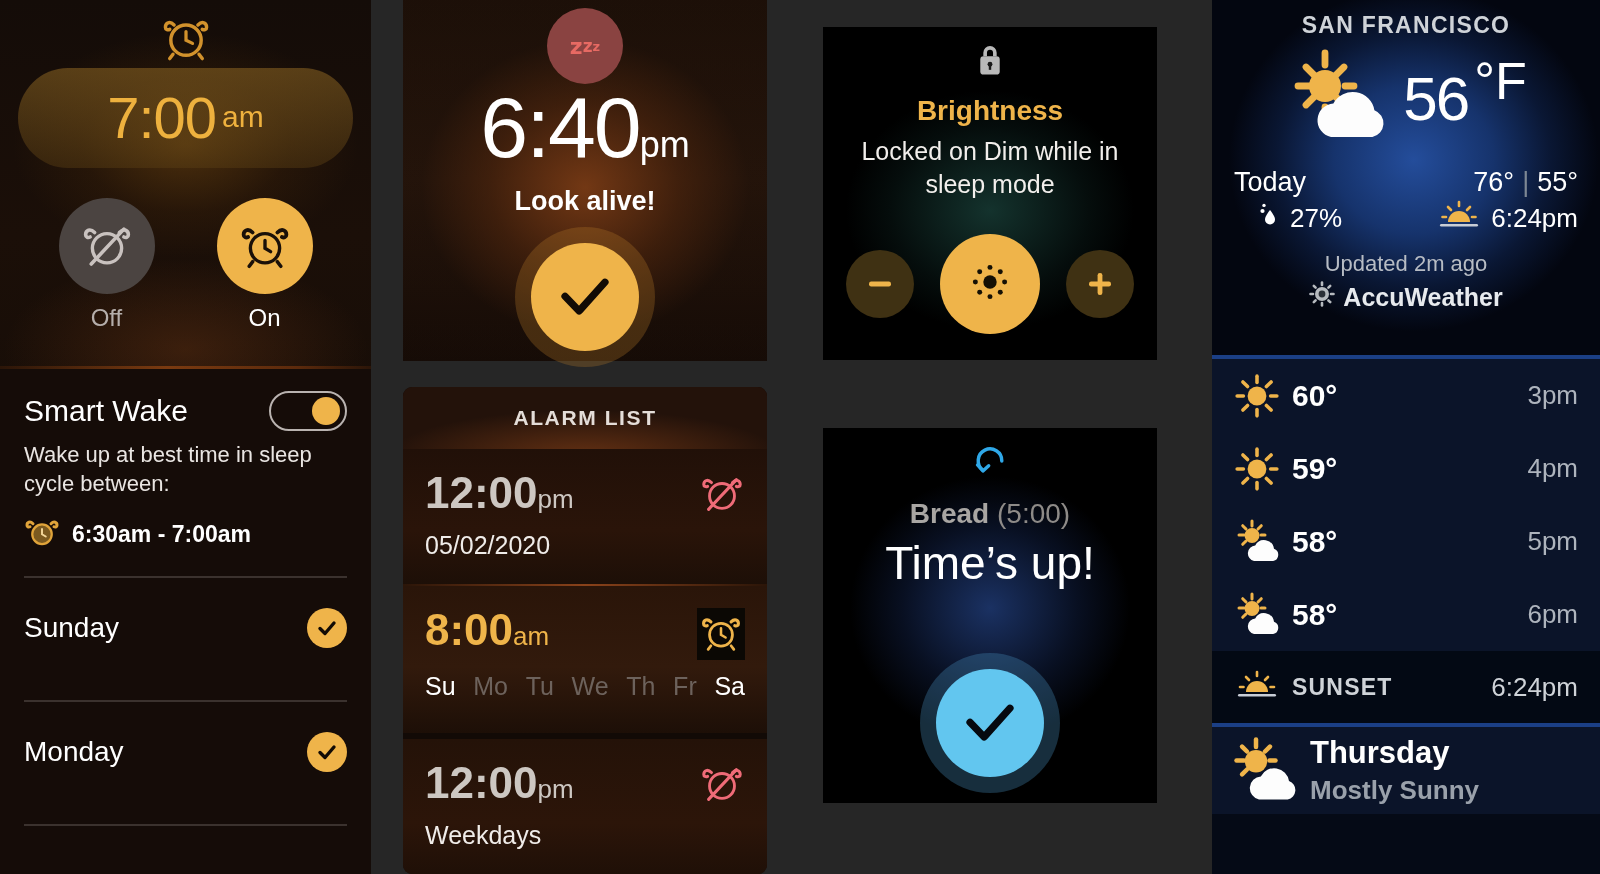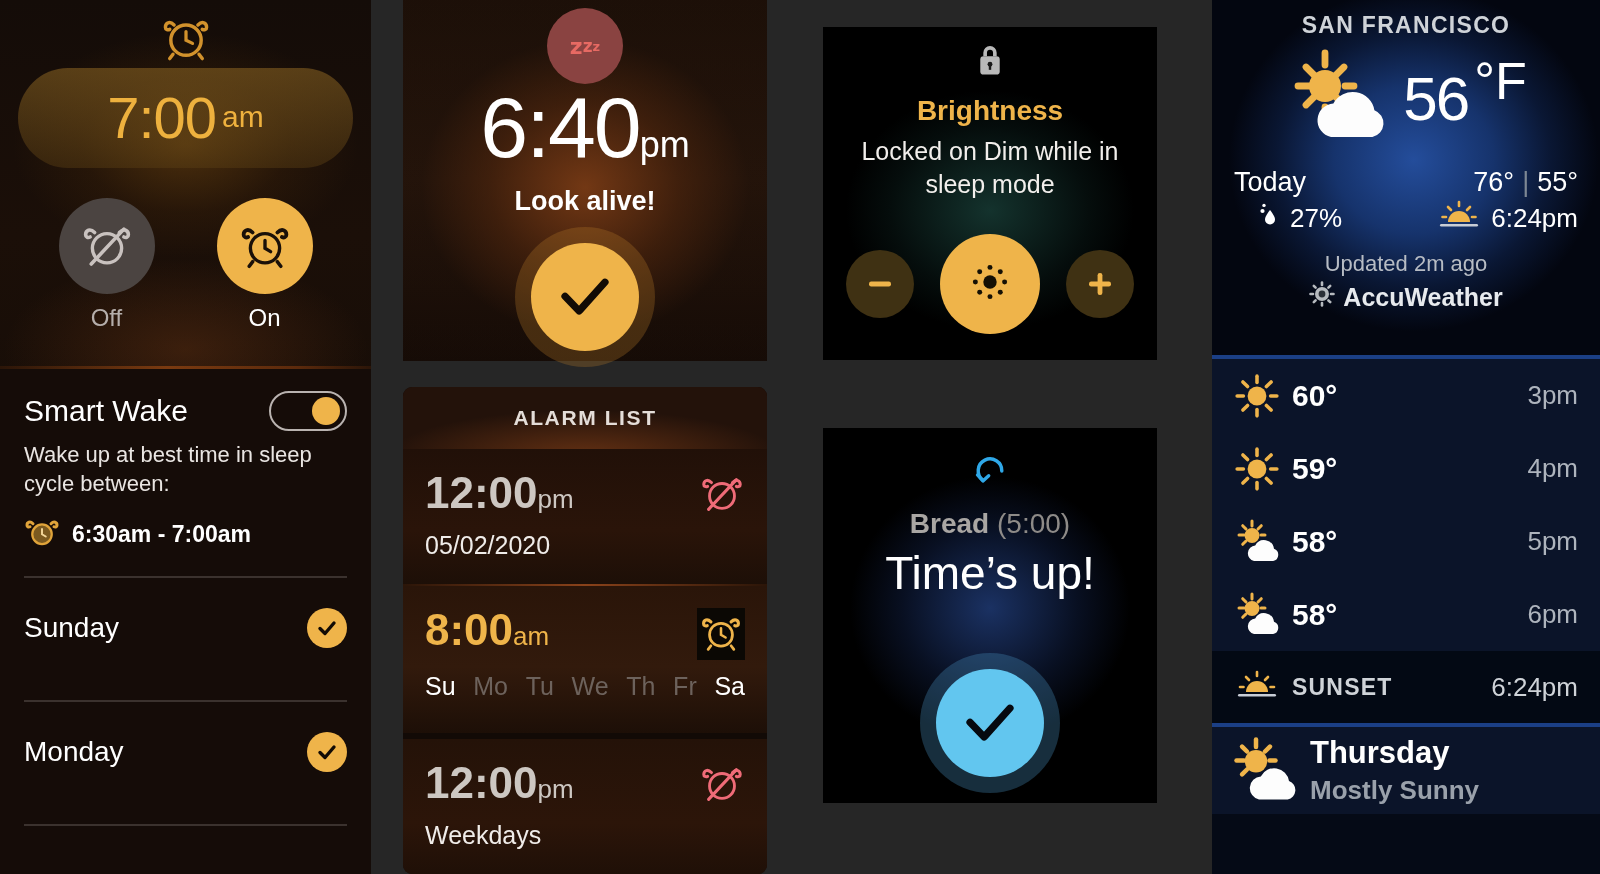--- a/index.html
+++ b/index.html
@@ -132,21 +132,21 @@
   .b-small { width: 68px; height: 68px; border-radius: 50%; background: #3f3113;
      display:flex; align-items:center; justify-content:center; color:#efb44a; }
   .b-big { width: 100px; height: 100px; border-radius: 50%; background: #efb44a;
      display:flex; align-items:center; justify-content:center; }
 
   #timer-card {
     position: absolute; left: 33px; top: 428px; width: 334px; height: 375px;
     background:
       radial-gradient(ellipse 175px 165px at 50% 48%, rgba(28,52,104,0.95) 0%, rgba(14,26,56,0.6) 50%, rgba(0,0,0,0) 80%),
       #000000;
-    padding-top: 22px;
+    padding-top: 12px;
   }
   #timer-card .label { margin-top: 12px; text-align: center; font-size: 28px;
      font-weight: bold; color: #a9a6a3; }
   #timer-card .label .paren { font-weight: normal; color: #8e8b88; }
   #timer-card .headline { margin-top: 6px; text-align: center; font-size: 46px;
      color: #ffffff; font-weight: 400; }
   #timer-ring { position: absolute; left: 50%; bottom: 10px; transform: translateX(-50%);
      width: 140px; height: 140px; border-radius: 50%; background: rgba(70,140,185,0.33);
      display:flex; align-items:center; justify-content:center; }
   #timer-btn { width: 108px; height: 108px; border-radius: 50%; background: #62c6ef;

